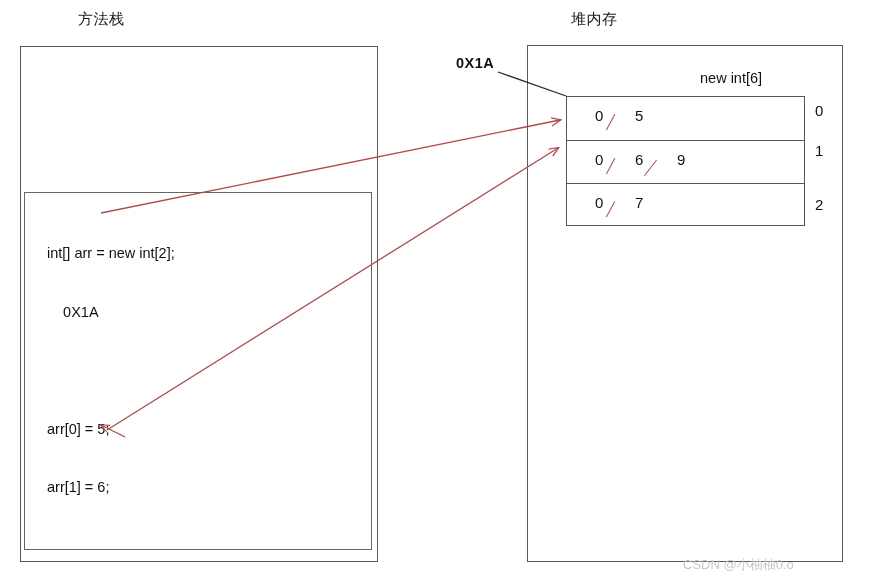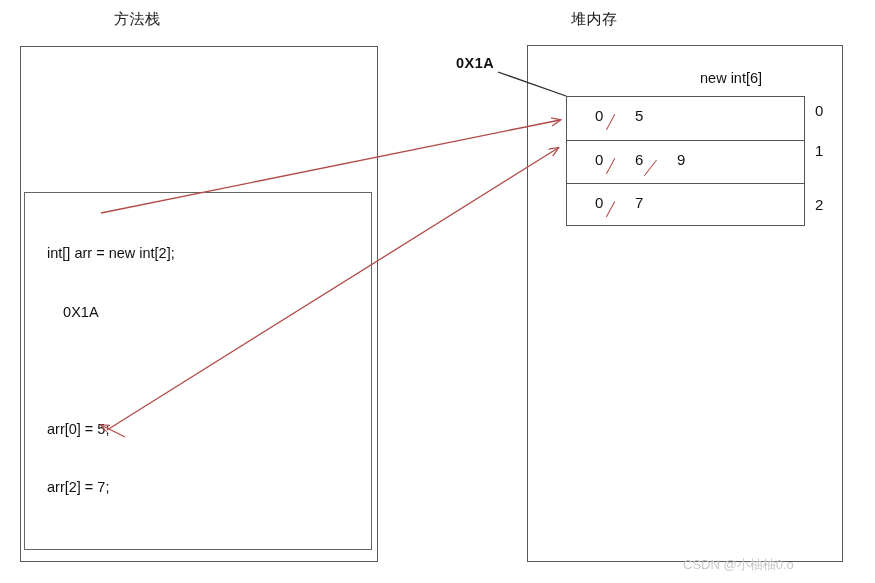--- a/index.html
+++ b/index.html
@@ -163,33 +163,33 @@
     font-size: 13px;
     color: #c9c9c9;
     white-space: nowrap;
   }
 </style>
 </head>
 <body>
 
 <div id="stage">
 
-  <div class="abs section-title" style="left:78px; top:10px;margin-left:36px;">方法栈</div>
+  <div class="abs section-title" style="left:78px; top:10px;">方法栈</div>
   <div class="abs section-title" style="left:571px; top:10px;">堆内存</div>
 
   <div class="abs frame" id="stack-frame"></div>
 
   <div class="abs" id="code-frame"></div>
 
   <div class="abs" id="code-lines">
     <div class="code-line">int[] arr = new int[2];</div>
     <div class="code-line">    0X1A</div>
     <div class="code-line blank">&nbsp;</div>
     <div class="code-line">arr[0] = 5;</div>
-    <div class="code-line">arr[2] = 7;</div>
+    <div class="code-line">arr[1] = 6;</div>
     
     
     
     
     
     
     
     
     
     

